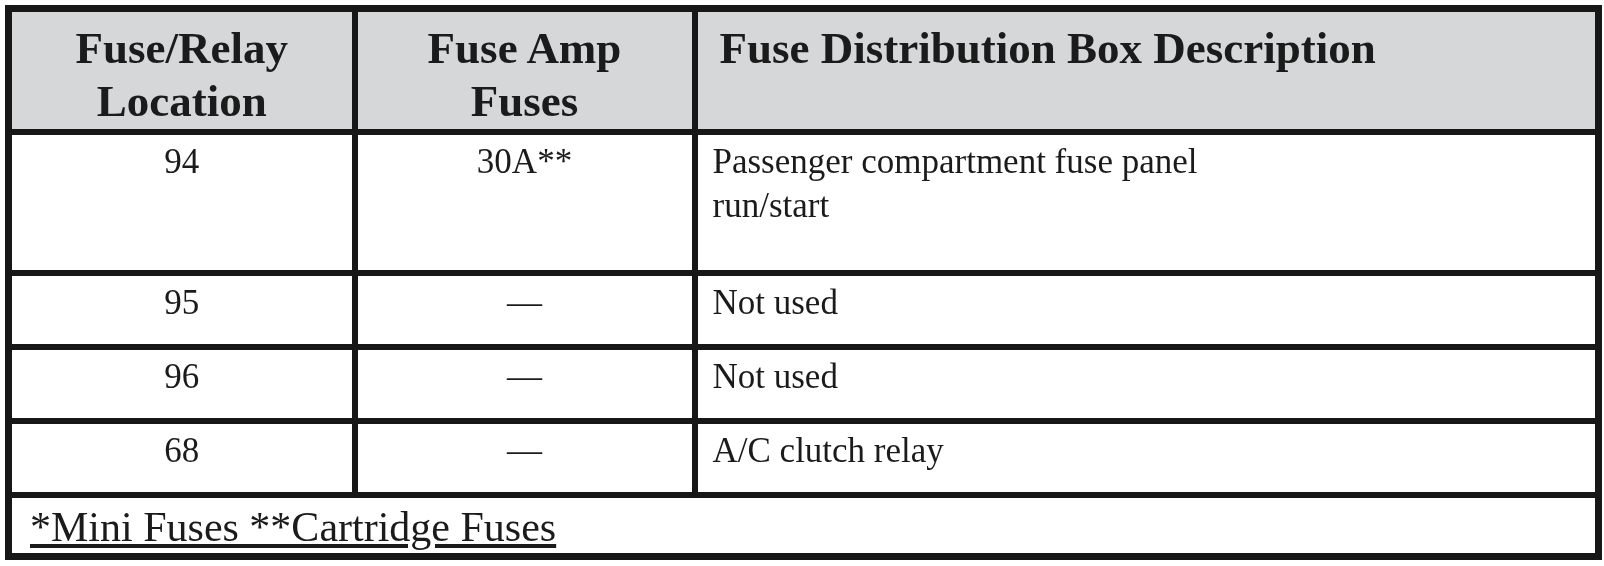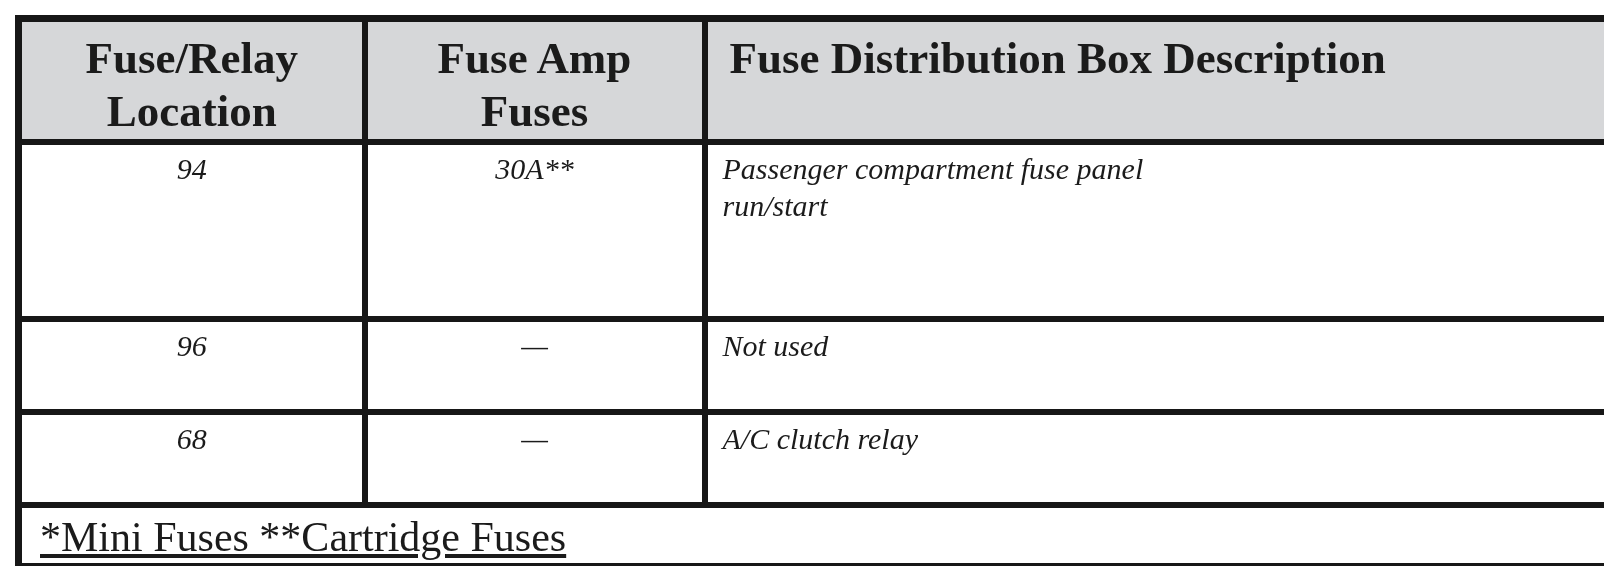--- a/index.html
+++ b/index.html
@@ -7,21 +7,21 @@
     padding: 0;
     background: #ffffff;
     width: 1604px;
     height: 566px;
     overflow: hidden;
   }
   .page {
     box-sizing: border-box;
     width: 1604px;
     height: 566px;
-    padding: 15px;
+    padding: 5px;
     font-family: "Liberation Serif", "DejaVu Serif", serif;
     color: var(--text-color, #1b1b1b);
   }
   table.fuse-table {
     border-collapse: collapse;
     table-layout: fixed;
     width: 1597px;
     height: 555px;
   }
   table.fuse-table, table.fuse-table th, table.fuse-table td {
@@ -47,24 +47,23 @@
     padding-top: 10px;
   }
   thead th.desc {
     text-align: left;
     padding-left: 22px;
     padding-right: 10px;
   }
   tbody tr { height: 60px; }
   tbody tr.tall { height: 114px; }
   tbody td {
-    font-size: 30px;
+    font-size: 35px;
     line-height: 1.24;
     padding-top: 5px;
-    font-style: italic;
   }
   td.loc, td.amp { text-align: center; }
   td.desc {
     text-align: left;
     padding-left: 15px;
     padding-right: 10px;
   }
   tfoot tr { height: 62px; }
   tfoot td {
     font-size: 42px;
@@ -94,20 +93,25 @@
       </tr>
     </thead>
     <tbody>
   <tr class="tall">
     <td class="loc">94</td>
     <td class="amp">30A**</td>
     <td class="desc">Passenger compartment fuse panel
 run/start</td>
   </tr>
 
+  <tr>
+    <td class="loc">95</td>
+    <td class="amp">—</td>
+    <td class="desc">Not used</td>
+  </tr>
 
   <tr>
     <td class="loc">96</td>
     <td class="amp">—</td>
     <td class="desc">Not used</td>
   </tr>
 
 
   <tr>
     <td class="loc">68</td>

